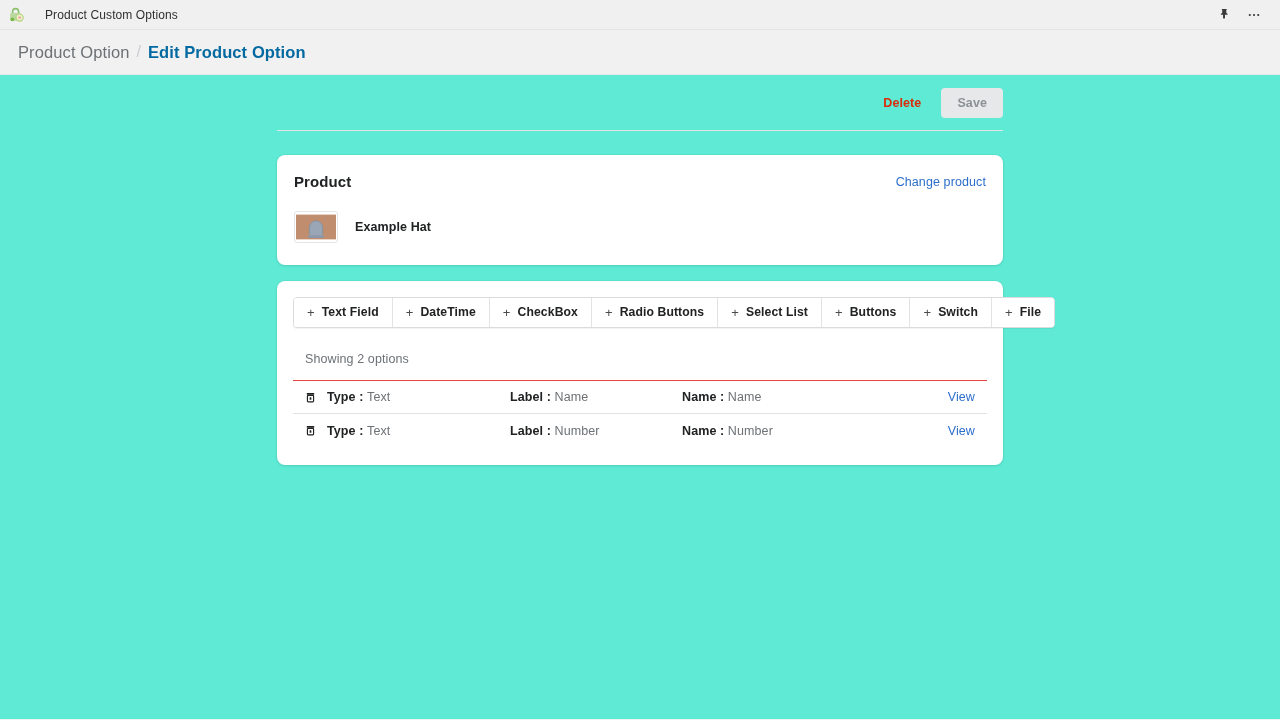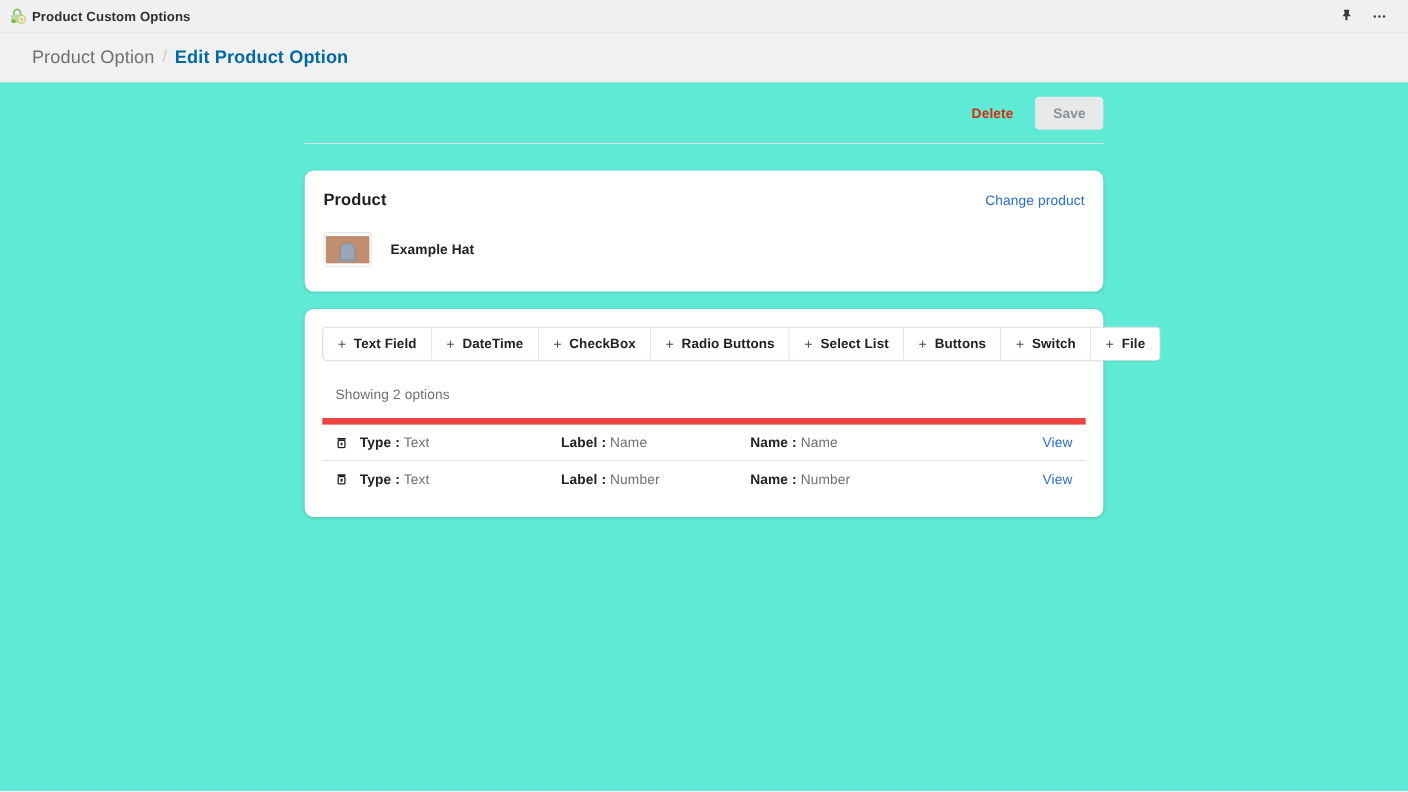--- a/index.html
+++ b/index.html
@@ -14,21 +14,21 @@
 
   
   .appbar {
     height: 30px;
     background: #f0f0f0;
     border-bottom: 1px solid #e4e5e7;
     display: flex;
     align-items: center;
     padding: 0 10px 0 8px;
   }
-  .appbar-left { display: flex; align-items: center; gap: 4px; font-weight: bold; }
+  .appbar-left { display: flex; align-items: center; gap: 20px; }
   .app-logo { width: 17px; height: 17px; display: block; flex: 0 0 auto; }
   .app-title {
     font-size: 12px;
     color: #303030;
     letter-spacing: .1px;
     white-space: nowrap;
   }
   .appbar-right {
     margin-left: auto;
     display: flex;
@@ -43,21 +43,21 @@
   }
   .appbar-icon svg { display: block; }
 
   
   .crumbbar {
     height: 45px;
     background: #f1f1f1;
     border-bottom: 1px solid #e6e7e8;
     display: flex;
     align-items: center;
-    padding-left: 29px;
+    padding-left: 18px;
   }
   .crumb {
     font-size: 16.5px;
     color: #6d7175;
     letter-spacing: .1px;
   }
   .crumb-sep {
     color: #c9ccd0;
     font-size: 16px;
     margin: 0 7px;
@@ -206,21 +206,21 @@
     line-height: 1;
   }
 
   .showing {
     font-size: 12.5px;
     color: #6d7175;
     padding: 24px 0 14px 12px;
     letter-spacing: .1px;
   }
 
-  .opt-list { border-top: 6px solid #ef4444; }
+  .opt-list { border-top: 1px solid #ef4444; }
   .opt-row {
     display: flex;
     align-items: center;
     height: 33px;
     border-bottom: 1px solid #e1e3e5;
     padding: 0 12px 0 12px;
   }
   .opt-row:last-child { border-bottom: none; }
   .grip {
     width: 22px;

